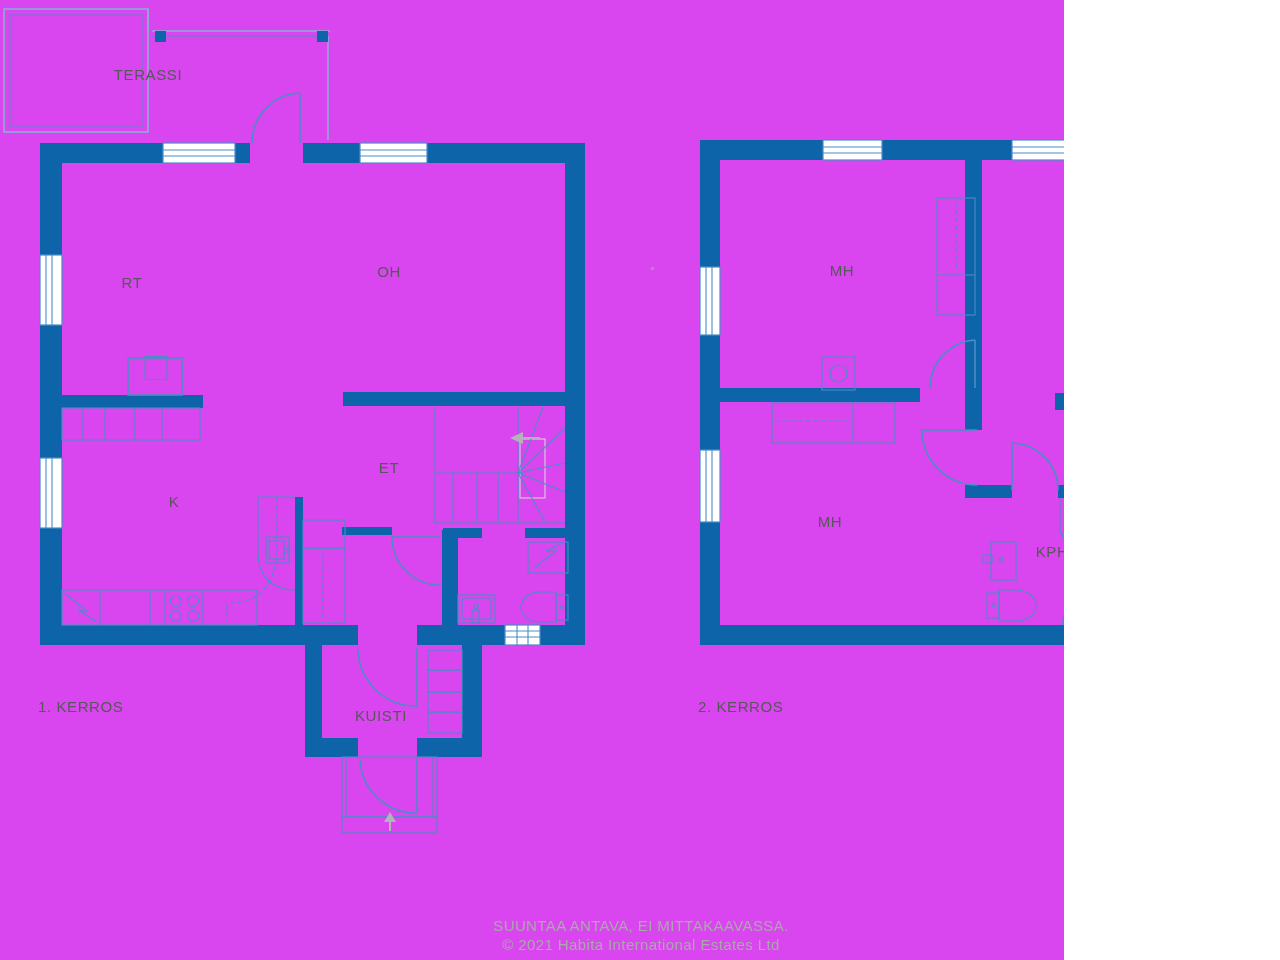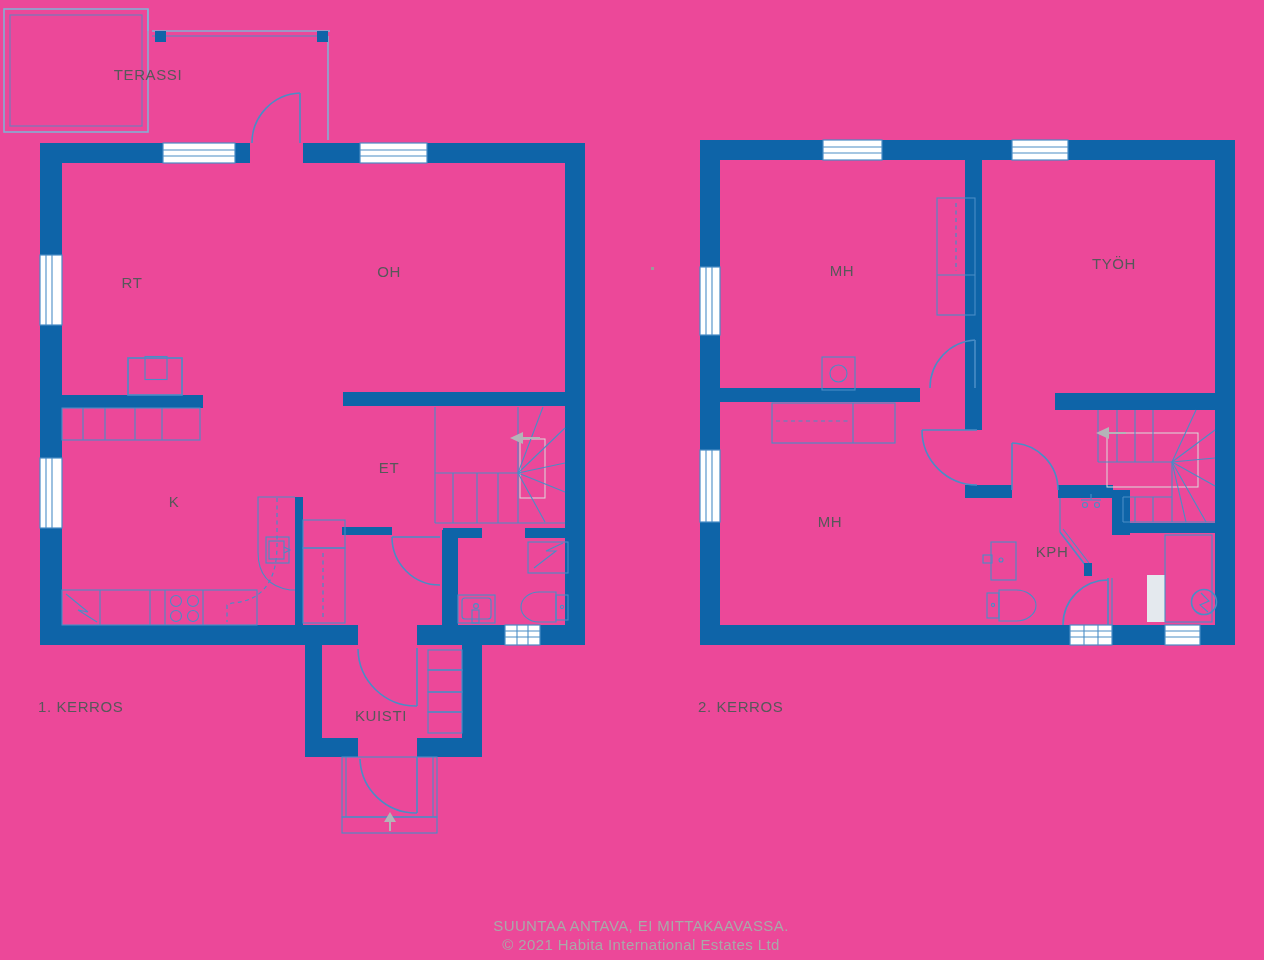--- a/index.html
+++ b/index.html
@@ -6,21 +6,21 @@
     --wall:#0e64a8;
     --fixture:#4a8dc6;
     --terrace:#85afd4;
     --label:#57585a;
     --footer:#a9a9a9;
     --arrow:#b4b4b8;
     --faint:#dcdcdc;
     --stepfill:#e4e9ee;
   }
   html,body{margin:0;padding:0;background:#ffffff;}
-  .stage{position:relative;width:1264px;height:960px;background:#ec4899;overflow:hidden;
+  .stage{position:relative;width:1064px;height:960px;background:#d946ef;overflow:hidden;
          font-family:"Liberation Sans", sans-serif;}
   svg{display:block;}
   .wall{fill:var(--wall);stroke:none;}
   .fx{stroke:var(--fixture);stroke-width:1.6;fill:none;}
   .fxthin{stroke:var(--fixture);stroke-width:1.1;fill:none;}
   .dash{stroke:var(--fixture);stroke-width:1.2;fill:none;stroke-dasharray:4 3.5;}
   .lite{stroke:var(--terrace);stroke-width:1.6;fill:none;}
   .win{fill:#ffffff;stroke:var(--fixture);stroke-width:1.2;}
   .faint{stroke:var(--faint);stroke-width:1;fill:none;}
   .arrowln{stroke:var(--arrow);stroke-width:2;fill:none;}

